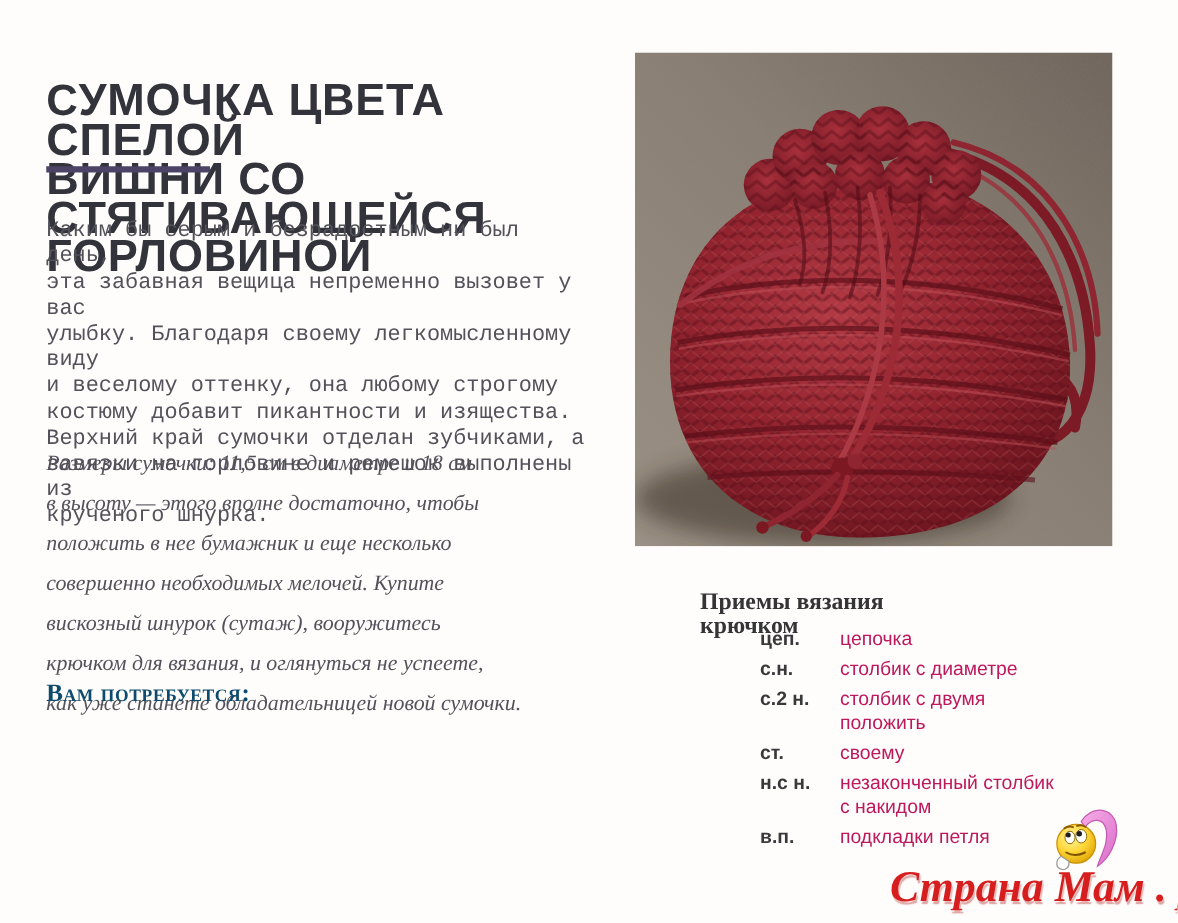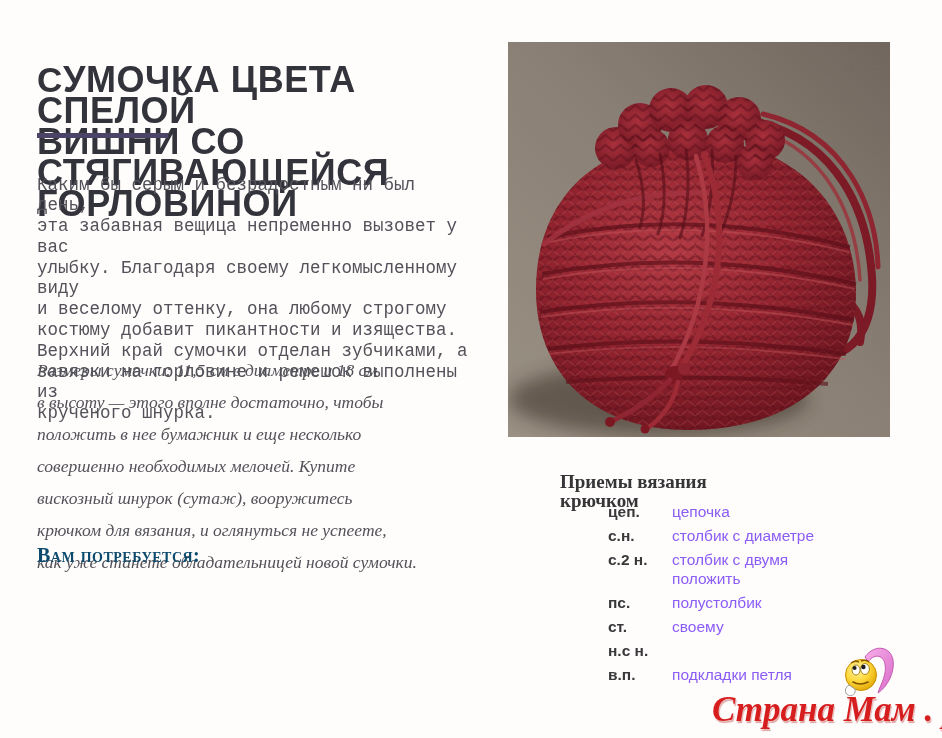--- a/index.html
+++ b/index.html
@@ -73,21 +73,21 @@
   .legend-abbr{
     width:64px;flex:none;
     font-family:"Liberation Sans",sans-serif;
     font-weight:bold;
     font-size:15.5px;line-height:19px;
     color:#39393c;
   }
   .legend-def{
     font-family:"Liberation Sans",sans-serif;
     font-size:15.5px;line-height:19px;
-    color:#8b5cf6;
+    color:#be185d;
     white-space:pre-line;
   }
 
   
   .smiley{left:839px;top:645px;width:62px;height:58px;}
   .watermark{
     left:712px;top:690px;width:228px;
     text-align:right;
     font-family:"Liberation Serif",serif;
     font-style:italic;
@@ -246,29 +246,27 @@
   <div class="legend-row">
     <span class="legend-abbr">с.н.</span>
     <span class="legend-def">столбик с диаметре</span>
   </div>
   <div class="legend-row">
     <span class="legend-abbr">с.2 н.</span>
     <span class="legend-def">столбик с двумя
 положить</span>
   </div>
   <div class="legend-row">
-    <span class="legend-abbr">пс.</span>
-    <span class="legend-def">полустолбик</span>
-  </div>
-  <div class="legend-row">
     <span class="legend-abbr">ст.</span>
     <span class="legend-def">своему</span>
   </div>
   <div class="legend-row">
     <span class="legend-abbr">н.с н.</span>
+    <span class="legend-def">незаконченный столбик
+с накидом</span>
   </div>
   <div class="legend-row">
     <span class="legend-abbr">в.п.</span>
     <span class="legend-def">подкладки петля</span>
   </div>
 </div>
 
 <div class="abs smiley">
   <svg viewBox="0 0 62 58" xmlns="http://www.w3.org/2000/svg">
     <defs>

